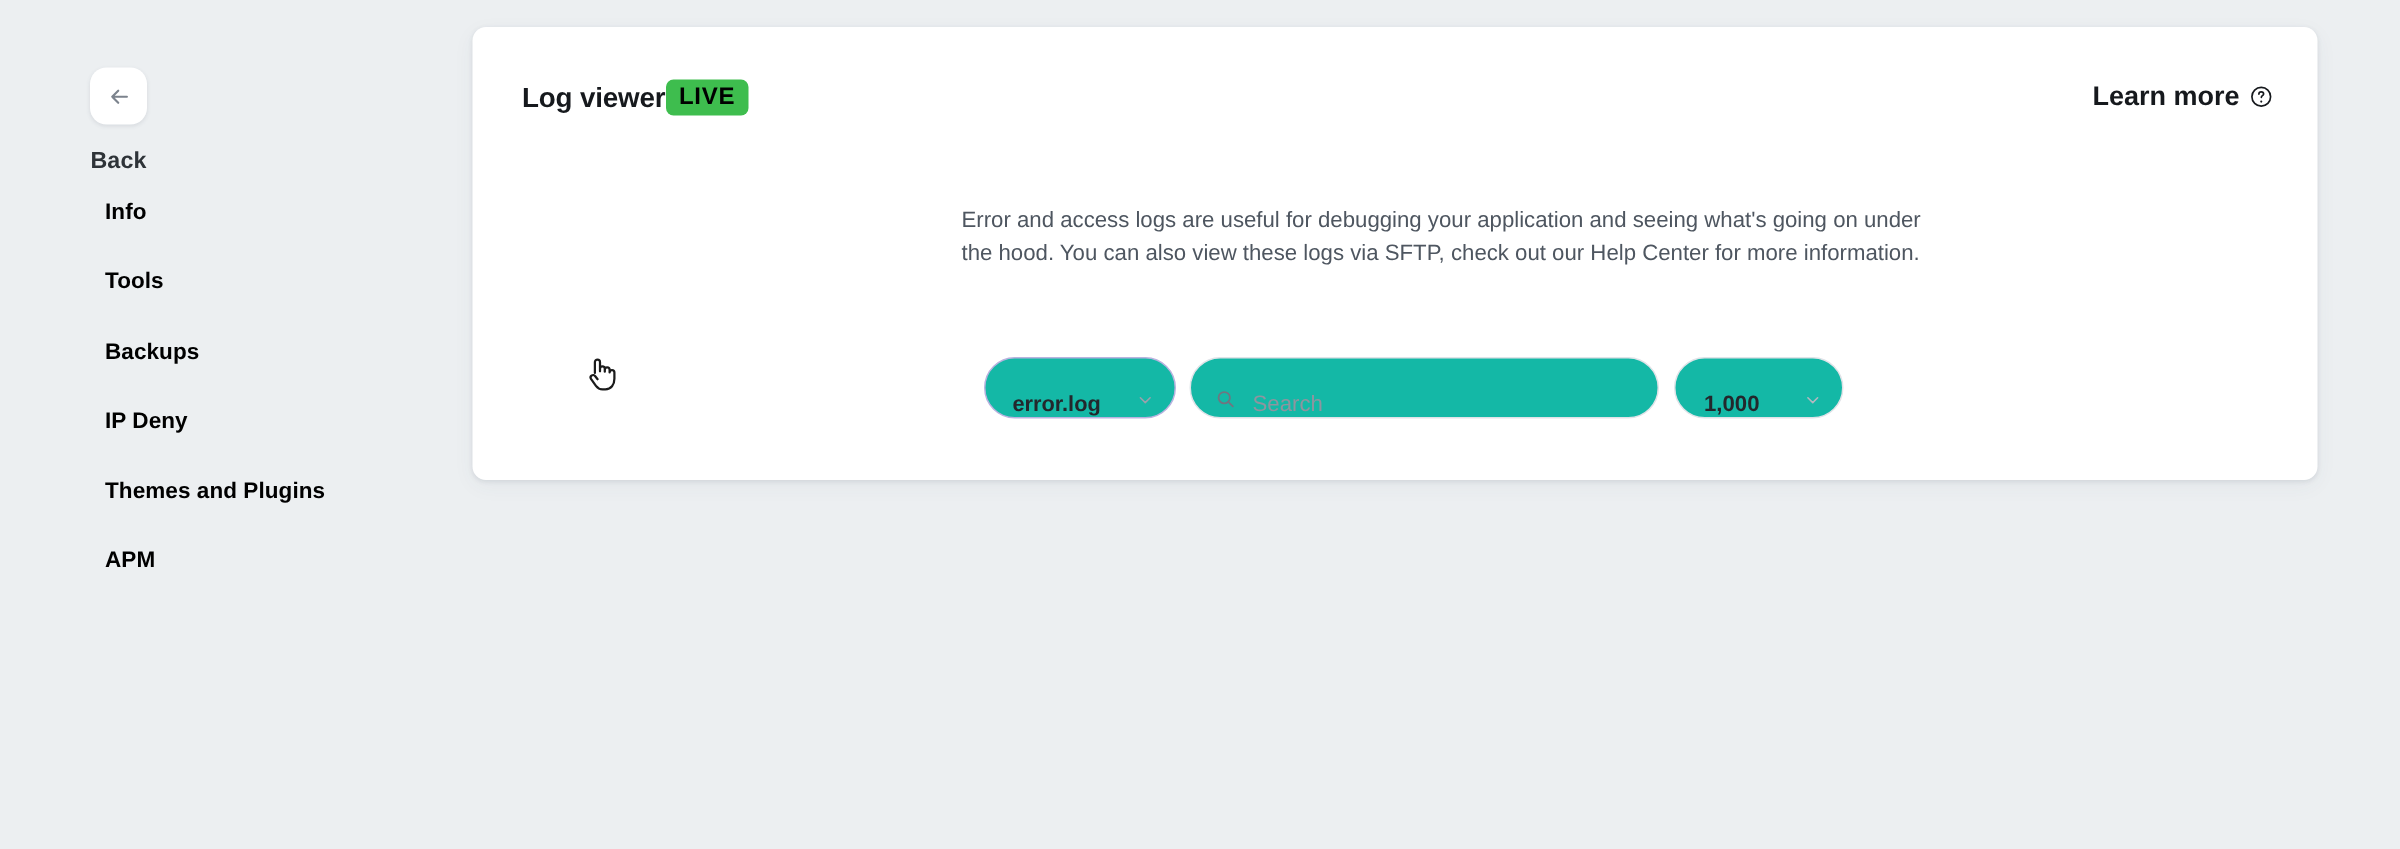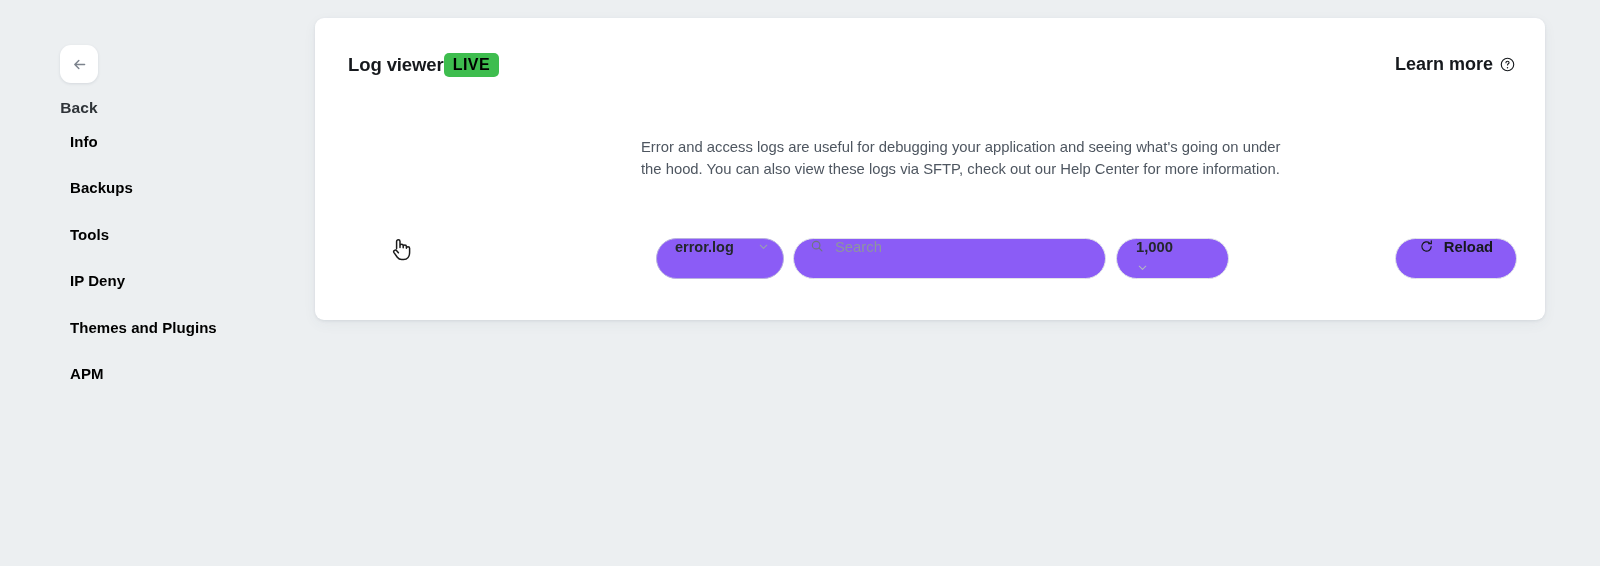--- a/index.html
+++ b/index.html
@@ -138,23 +138,23 @@
     top: 220px;
     right: 28px;
     height: 42px;
   }
   .ctl {
     position: absolute;
     top: 0;
     height: 41px;
     box-sizing: border-box;
     border-radius: 21px;
-    background: #8b5cf6;
-    display: flex;
-    align-items: flex-start;
+    background: #14b8a6;
+    display: flex;
+    align-items: flex-end;
   }
   .select-file {
     left: 0;
     width: 128px;
     border: 1.6px solid #b9b2df;
     justify-content: space-between;
     padding: 0 13px 0 18px;
     cursor: pointer;
   }
   .select-file .val {
@@ -184,21 +184,20 @@
     color: #8e959f;
     opacity: 1;
   }
   .select-rows {
     left: 460px;
     width: 113px;
     border: 1.3px solid #e0e3e8;
     justify-content: space-between;
     padding: 0 13px 0 19px;
     cursor: pointer;
-    flex-direction: column;
   }
   .select-rows .val {
     font-size: 14.8px;
     font-weight: bold;
     color: #23272c;
   }
   .reload-btn {
     right: 0;
     width: 122px;
     border: 1.3px solid #e0e3e8;
@@ -234,22 +233,22 @@
         <svg width="17" height="17" viewBox="0 0 20 20" fill="none">
           <path d="M16 10H4.5M4.5 10L9.2 5.3M4.5 10L9.2 14.7" stroke="#7c838d" stroke-width="1.7" stroke-linecap="round" stroke-linejoin="round"></path>
         </svg>
       </span>
     </div>
     <div class="back-label">Back</div>
   </div>
 
   <nav class="nav">
     <div class="nav-item">Info</div>
+    <div class="nav-item">Tools</div>
     <div class="nav-item">Backups</div>
-    <div class="nav-item">Tools</div>
     <div class="nav-item">IP Deny</div>
     <div class="nav-item">Themes and Plugins</div>
     <div class="nav-item">APM</div>
   </nav>
 </div>
 
 <div class="card">
 
   <div class="card-header">
     <div class="title-wrap">
@@ -294,29 +293,20 @@
 
     <div class="ctl select-rows">
       <span class="val">1,000</span>
       <span class="chev">
         <svg width="13" height="13" viewBox="0 0 20 20" fill="none">
           <path d="M5 8l5 5 5-5" stroke="#b2b8c0" stroke-width="1.6" stroke-linecap="round" stroke-linejoin="round"></path>
         </svg>
       </span>
     </div>
 
-    <div class="ctl reload-btn">
-      <span class="ricon">
-        <svg width="15" height="15" viewBox="0 0 20 20" fill="none">
-          <path d="M16.2 10a6.2 6.2 0 1 1-1.95-4.5" stroke="#16191d" stroke-width="1.6" stroke-linecap="round"></path>
-          <path d="M16.4 2.6v3.6h-3.6" stroke="#16191d" stroke-width="1.6" stroke-linecap="round" stroke-linejoin="round"></path>
-        </svg>
-      </span>
-      <span class="lbl">Reload</span>
-    </div>
 
   </div>
 </div>
 
 <div class="cursor">
   <svg width="24" height="26" viewBox="0 0 24 26" fill="none">
     <path d="M7.6 11.6V4.4a1.7 1.7 0 0 1 3.4 0v6.1M11 10.4V8.8a1.6 1.6 0 0 1 3.2 0v1.9M14.2 10.8V9.5a1.6 1.6 0 0 1 3.2 0v1.6M17.4 11.3c0-1 .7-1.6 1.6-1.6s1.6.7 1.6 1.6v4.2c0 3.9-2.2 7-6 7h-1.9c-2 0-3.2-.7-4.4-2.3l-3.3-4.6c-.5-.8-.3-1.8.5-2.3.7-.5 1.7-.3 2.2.4l1.7 2.1" fill="#ffffff" stroke="#1b1b1b" stroke-width="1.5" stroke-linecap="round" stroke-linejoin="round"></path>
   </svg>
 </div>
 

